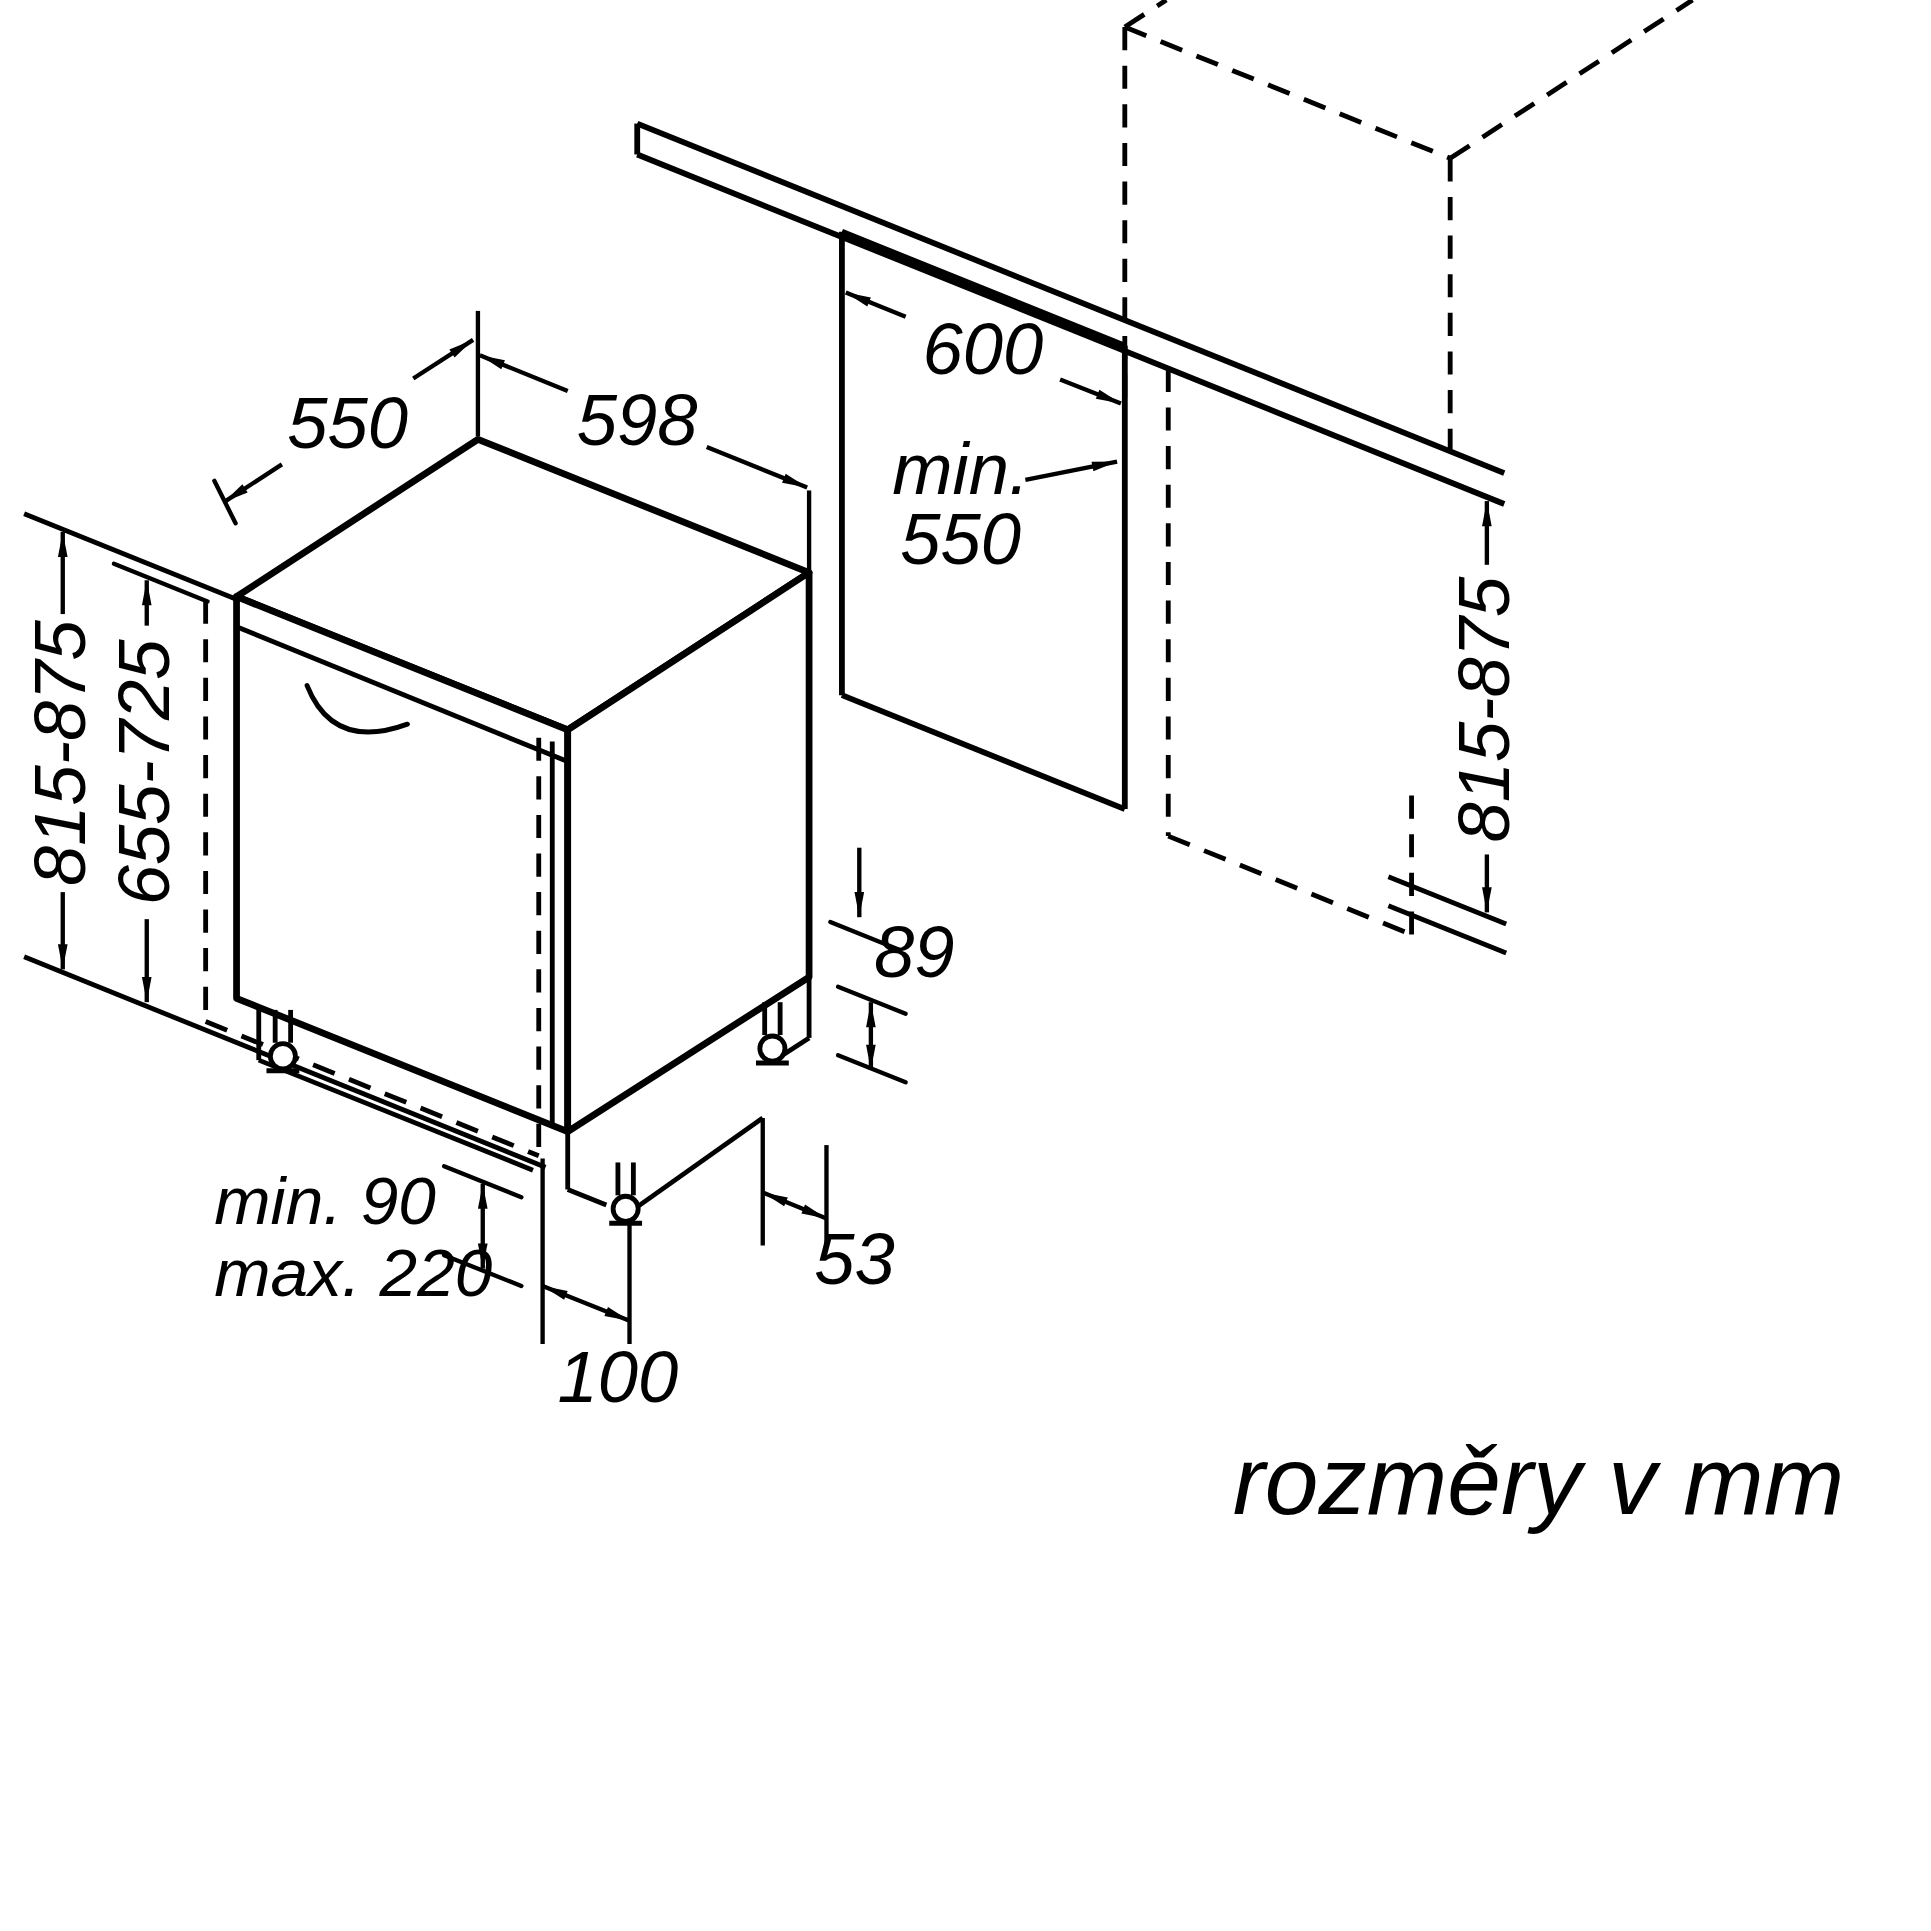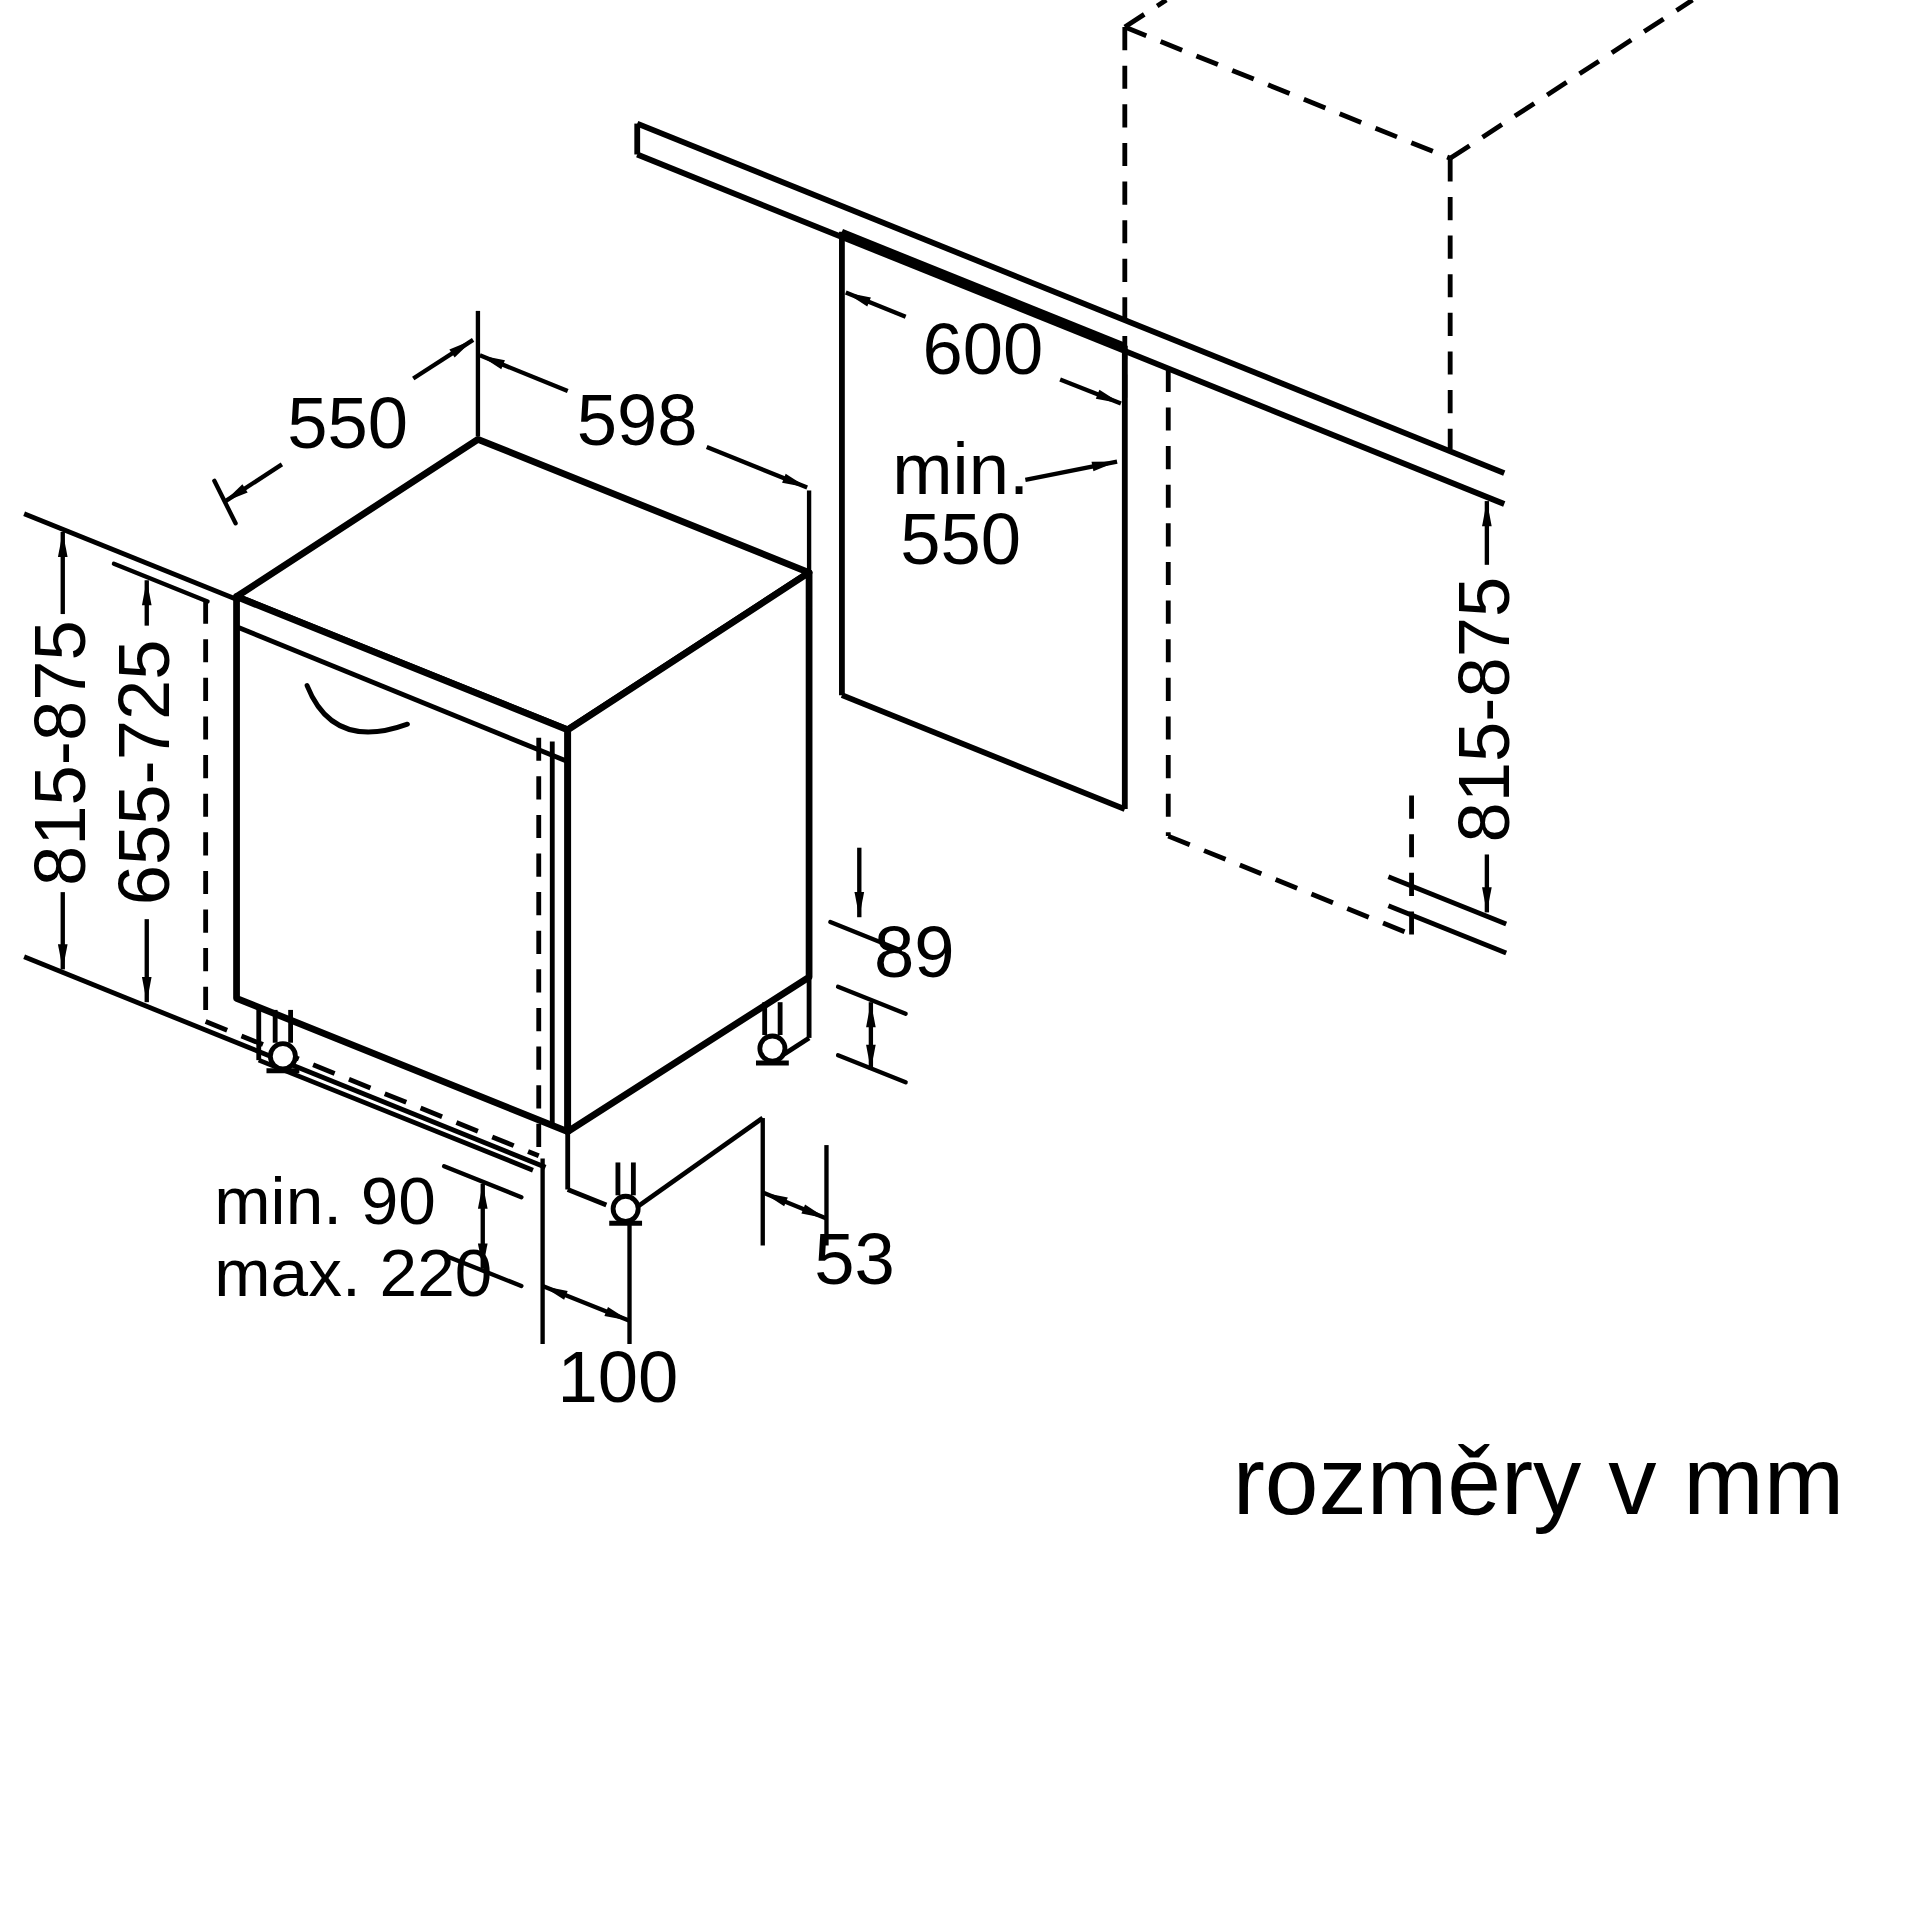--- a/index.html
+++ b/index.html
@@ -1,17 +1,17 @@
 <!DOCTYPE html>
 <html><head>
 <meta charset="utf-8">
 <style>
   html,body{margin:0;padding:0;background:#fff;width:1931px;height:1931px;
     font-family:"Liberation Sans", sans-serif;}
-  #stage{position:relative;width:1931px;height:1931px;background:#fff;overflow:hidden;}
+  #stage{position:relative;width:1931px;height:1931px;background:#fff;overflow:hidden;font-style:italic;}
   svg{display:block;}
   .face{fill:#ffffff;stroke:#000;stroke-width:7;stroke-linejoin:round;}
   .s{stroke:#000;stroke-width:6;fill:none;stroke-linecap:butt;}
   .s5{stroke:#000;stroke-width:5;fill:none;}
   .d{stroke:#000;stroke-width:5;fill:none;stroke-dasharray:24 16;}
   .dim{stroke:#000;stroke-width:4.5;fill:none;}
   .tick{stroke:#000;stroke-width:4.5;fill:none;stroke-linecap:round;}
   .foot{fill:#fff;stroke:#000;stroke-width:5;}
   .txt{fill:#000;font-size:75px;}
   .txt-s{fill:#000;font-size:70px;}

